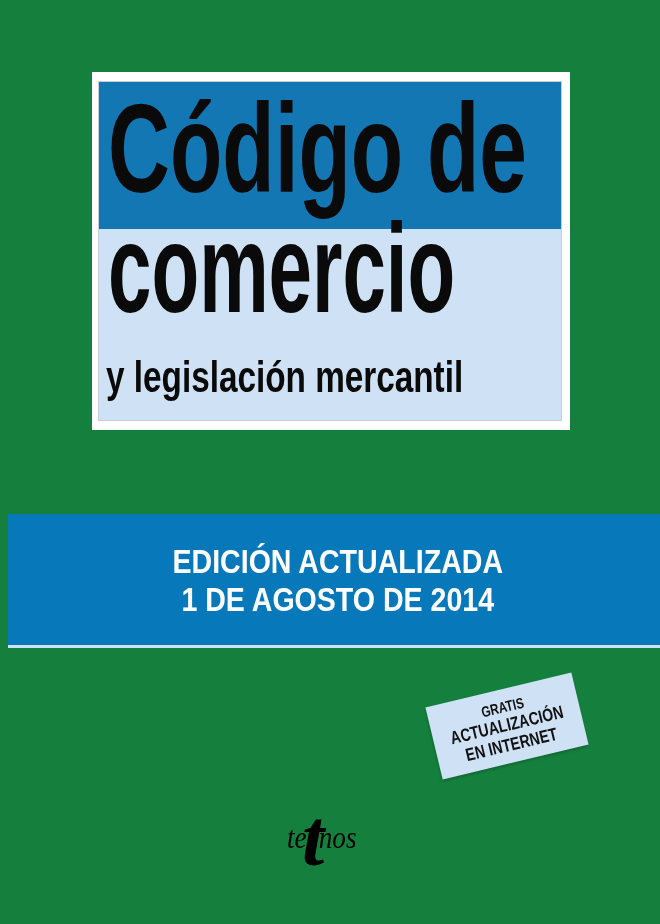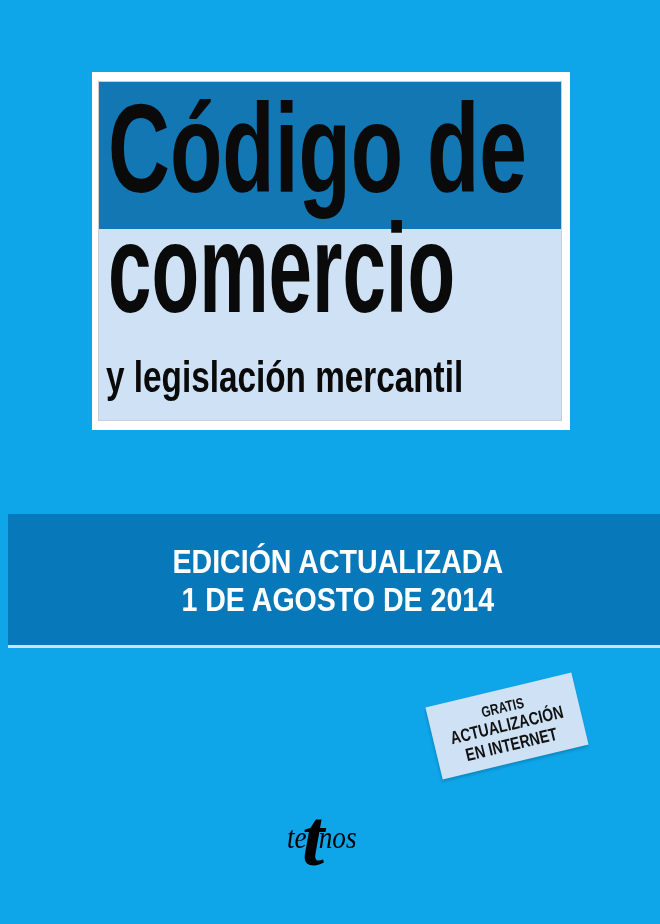--- a/index.html
+++ b/index.html
@@ -10,21 +10,21 @@
   body {
     width: 660px;
     height: 924px;
     position: relative;
     overflow: hidden;
     font-family: "Liberation Sans", sans-serif;
   }
   .cover {
     position: absolute;
     inset: 0;
-    background: #0ea5e9;
+    background: #15803d;
   }
 
   
   .title-panel {
     position: absolute;
     left: 92px;
     top: 72px;
     width: 478px;
     height: 358px;
     background: #ffffff;

